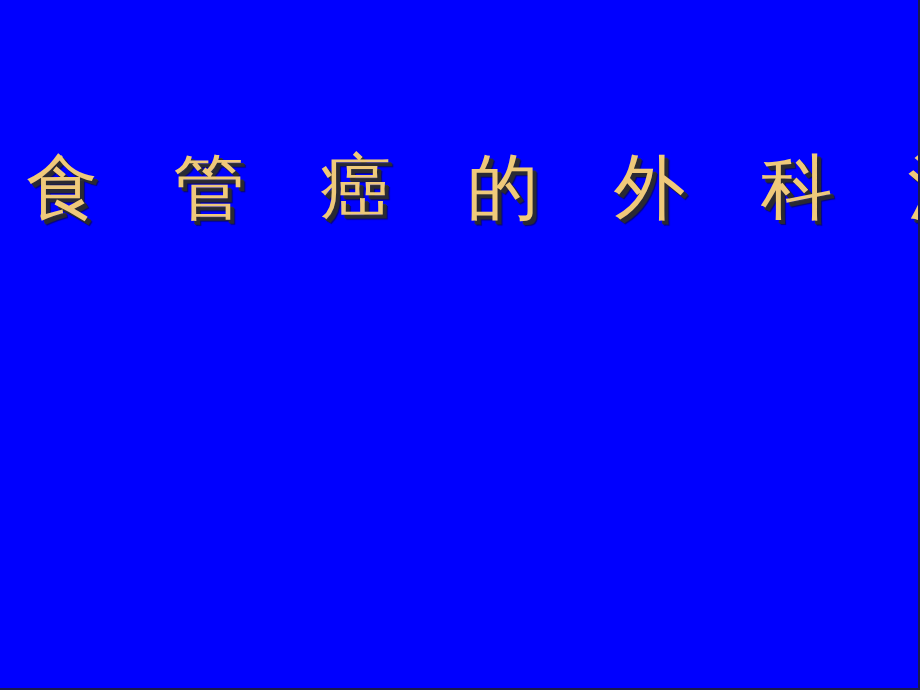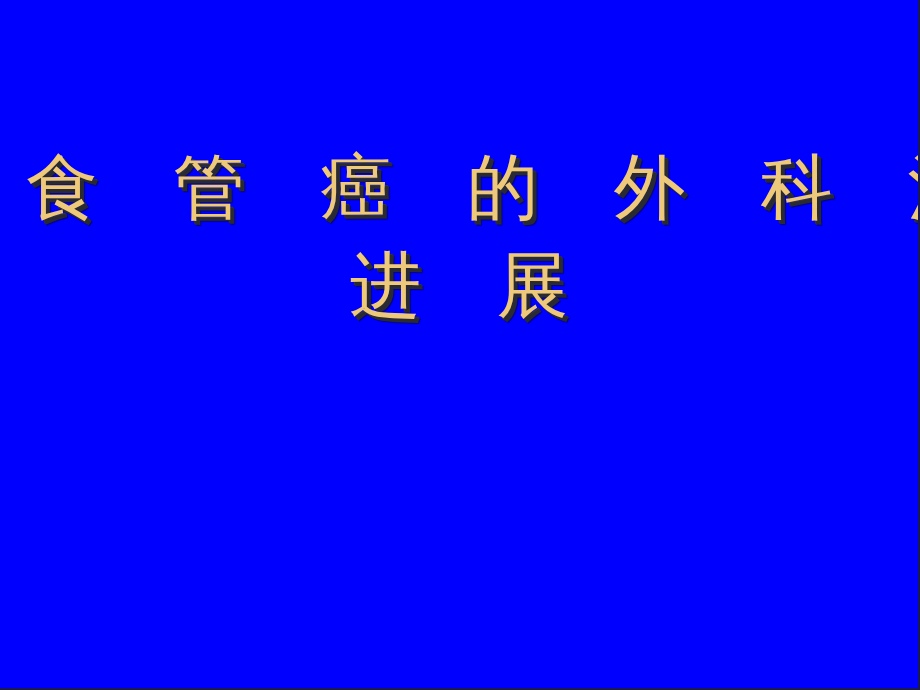--- a/index.html
+++ b/index.html
@@ -58,17 +58,16 @@
 </style>
 </head>
 <body>
 
 <div class="slide">
 
   <div class="title-block">
 
     <span class="title-line line-1">食 管 癌 的 外 科 治 疗</span>
 
-    <span class="title-line line-2">进 展</span>
 
   </div>
 
 </div>
 
 </body></html>

